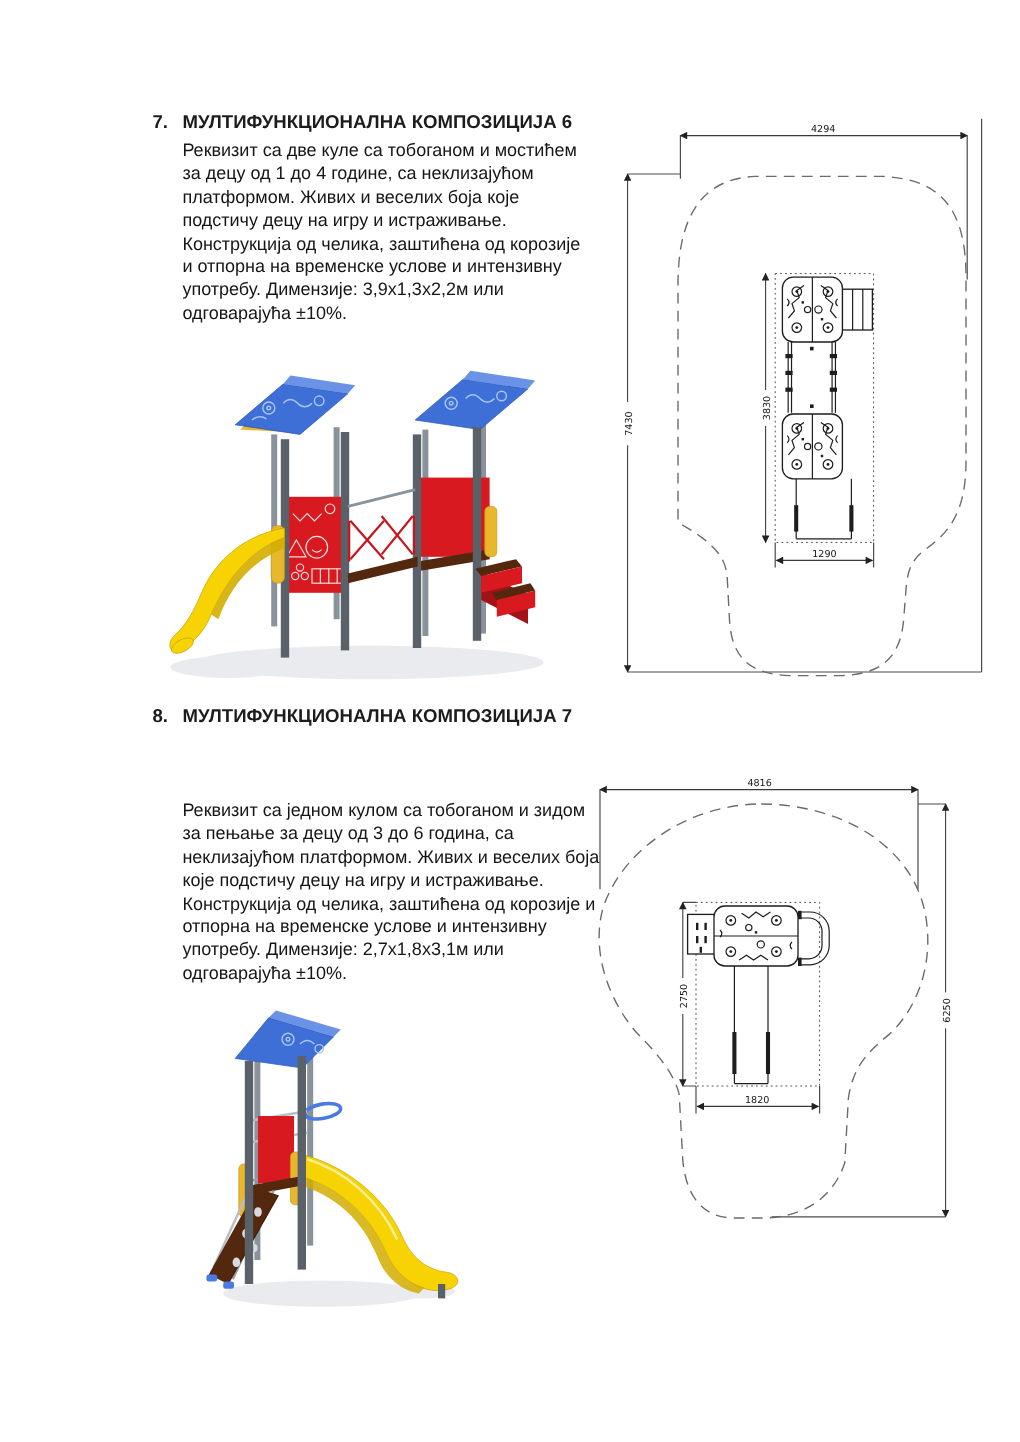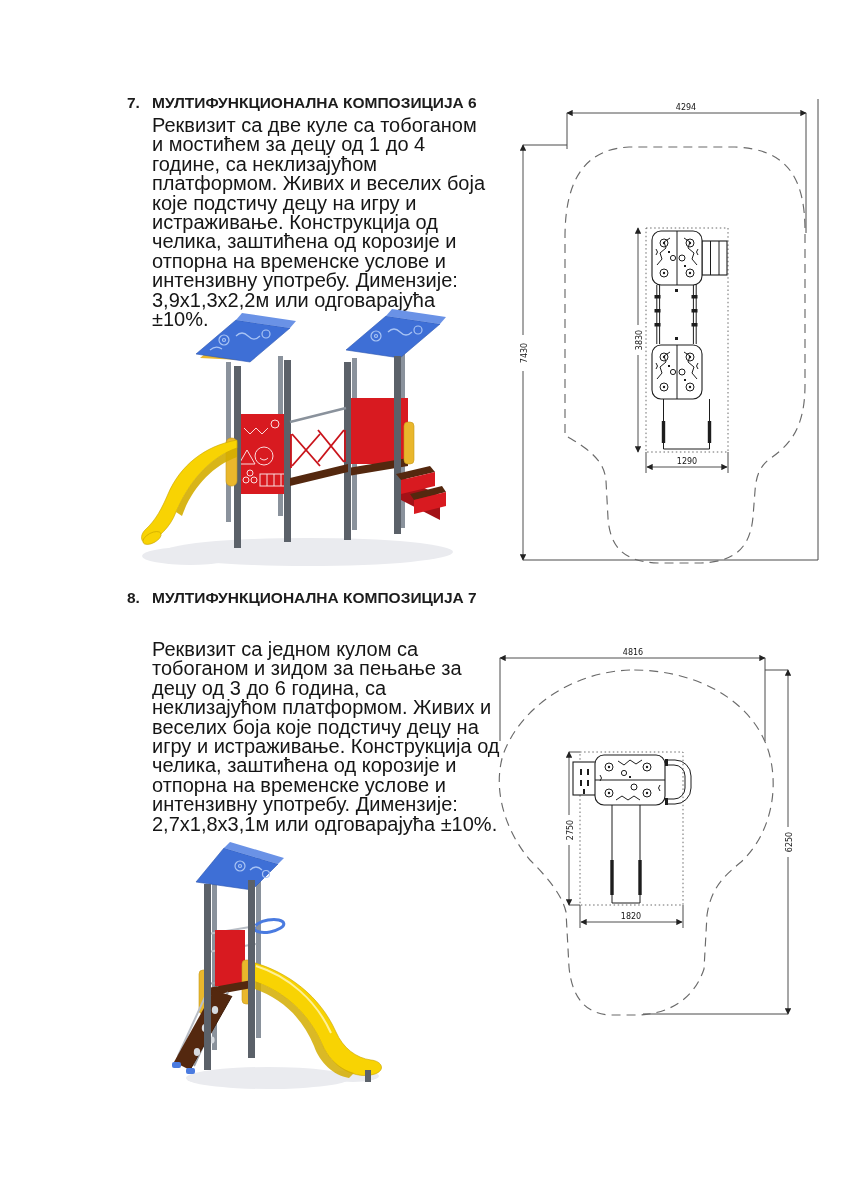--- a/index.html
+++ b/index.html
@@ -1,21 +1,21 @@
 <!DOCTYPE html>
 <html style="--shadow: #eaebef; --roof_blue: #3e6fd6; --roof_blue_dark: #2b55b0; --roof_blue_light: #6a92e6; --gable_yellow: #e9b72c; --slide_yellow: #f8d303; --slide_yellow_dark: #d4ad00; --panel_red: #d81a20; --panel_red_dark: #a31217; --post_gray: #5b6169; --post_gray_light: #8a929c; --wood_brown: #54280f; --rope_red: #c9131a; --hoop_blue: #4a7be0;"><head>
 <meta charset="utf-8">
 <style>
   html,body{margin:0;padding:0;background:#fff;}
   .page{position:relative;width:850px;height:1202px;background:#fff;overflow:hidden;
         font-family:"Liberation Sans",sans-serif;color:#1c1c1c;}
   .abs{position:absolute;}
   .sec-head{position:absolute;display:flex;font-weight:700;font-size:15.5px;}
   .sec-num{width:25px;flex:0 0 25px;}
-  .sec-body{position:absolute;font-size:20px;line-height:19.4px;color:#161616;}
+  .sec-body{position:absolute;font-size:15px;line-height:19.4px;color:#161616;}
   svg{display:block;}
   text.dim{font-family:"DejaVu Sans",sans-serif;font-size:8px;fill:#141414;}
   .dimline{stroke:#3a3a3a;stroke-width:0.9;fill:none;}
   .frameline{stroke:#4a4a4a;stroke-width:1;fill:none;}
   .dashb{stroke:#6a6a6a;stroke-width:1.15;fill:none;stroke-dasharray:9 6;}
   .dotr{stroke:#444;stroke-width:0.8;fill:none;stroke-dasharray:1.5 2.6;}
   .plan{stroke:#1d1d1d;stroke-width:1.1;fill:#fff;}
   .planl{stroke:#1d1d1d;stroke-width:1;fill:none;}
   .plank{fill:#1d1d1d;}
   .shadow{fill:var(--shadow);}
@@ -207,21 +207,21 @@
         <rect class="plank" x="156.8" y="336" width="3.4" height="22"></rect>
         <rect class="plank" x="202.8" y="336" width="3.4" height="22"></rect>
       </g>
     </g>
   </svg>
 
   <div class="sec-head" style="left:127px;top:589px;width:400px;">
     <span class="sec-num">8.</span>
     <span>МУЛТИФУНКЦИОНАЛНА КОМПОЗИЦИЈА 7</span>
   </div>
-  <div class="sec-body" style="left:152px;top:640px;width:352px;">Реквизит са једном кулом са тобоганом и зидом за пењање за децу од 3 до 6 година, са неклизајућом платформом. Живих и веселих боја које подстичу децу на игру и истраживање. Конструкција од челика, заштићена од корозије и отпорна на временске услове и интензивну употребу. Димензије: 2,7х1,8х3,1м или одговарајућа ±10%.</div>
+  <div class="sec-body" style="left:152px;top:666px;width:352px;">Реквизит са једном кулом са тобоганом и зидом за пењање за децу од 3 до 6 година, са неклизајућом платформом. Живих и веселих боја које подстичу децу на игру и истраживање. Конструкција од челика, заштићена од корозије и отпорна на временске услове и интензивну употребу. Димензије: 2,7х1,8х3,1м или одговарајућа ±10%.</div>
 
   <svg class="abs" style="left:488px;top:645px" width="360" height="420" viewBox="0 0 360 420">
     <defs>
       <marker id="ar2" viewBox="0 0 10 10" refX="9" refY="5" markerWidth="9" markerHeight="7" orient="auto-start-reverse">
         <path d="M0,0 L10,5 L0,10 z" fill="#222"></path>
       </marker>
     </defs>
 
     <line class="dimline" x1="12" y1="13" x2="277" y2="13" marker-start="url(#ar2)" marker-end="url(#ar2)"></line>
     <text class="dim" x="145" y="10" text-anchor="middle">4816</text>

